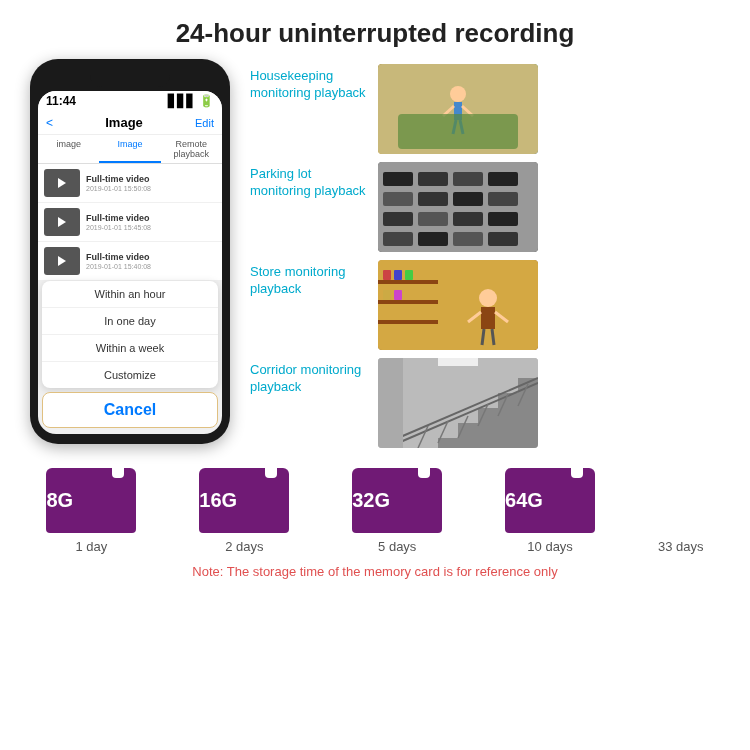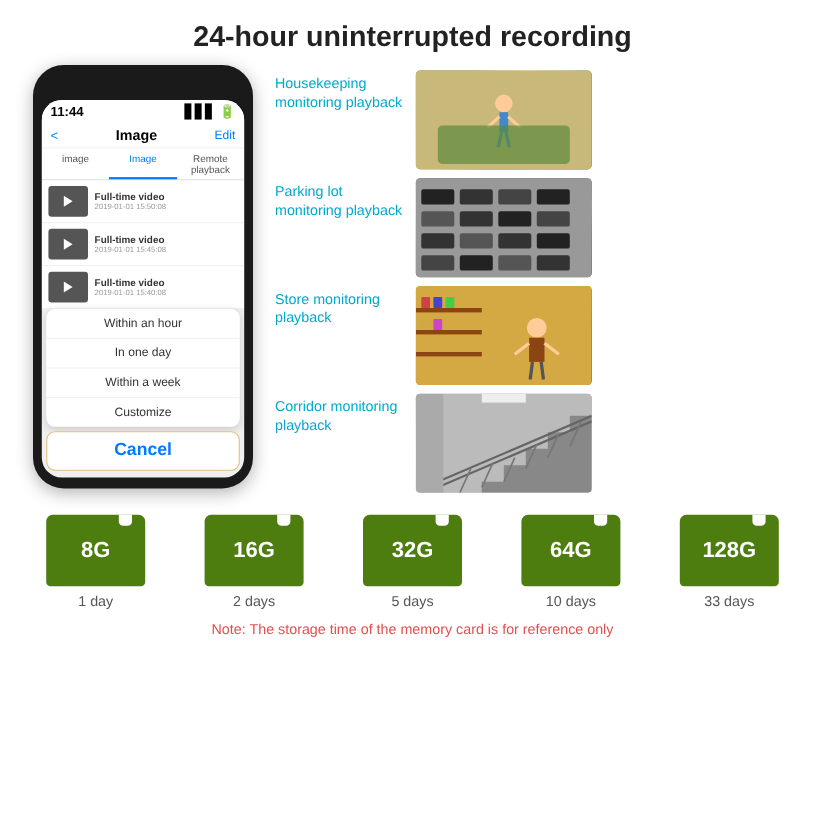--- a/index.html
+++ b/index.html
@@ -229,25 +229,25 @@
     .sd-card-item {
       display: flex;
       flex-direction: column;
       align-items: center;
       gap: 6px;
     }
 
     .sd-card {
       width: 90px;
       height: 65px;
-      background: #4d7c0f;
+      background: #701a75;
       border-radius: 6px 6px 4px 4px;
       display: flex;
       flex-direction: column;
-      align-items: center;
+      align-items: flex-start;
       justify-content: center;
       position: relative;
     }
 
     
     .sd-card::before {
       content: '';
       position: absolute;
       top: 0;
       right: 12px;
@@ -485,22 +485,19 @@
     </div>
 
     <div class="sd-card-item">
       <div class="sd-card">
         <span class="sd-card-size">64G</span>
       </div>
       <span class="sd-card-days">10 days</span>
     </div>
 
     <div class="sd-card-item">
-      <div class="sd-card">
-        <span class="sd-card-size">128G</span>
-      </div>
       <span class="sd-card-days">33 days</span>
     </div>
 
   </div>
 
   <div class="note-text">Note: The storage time of the memory card is for reference only</div>
 </div>
 
 </body></html>

